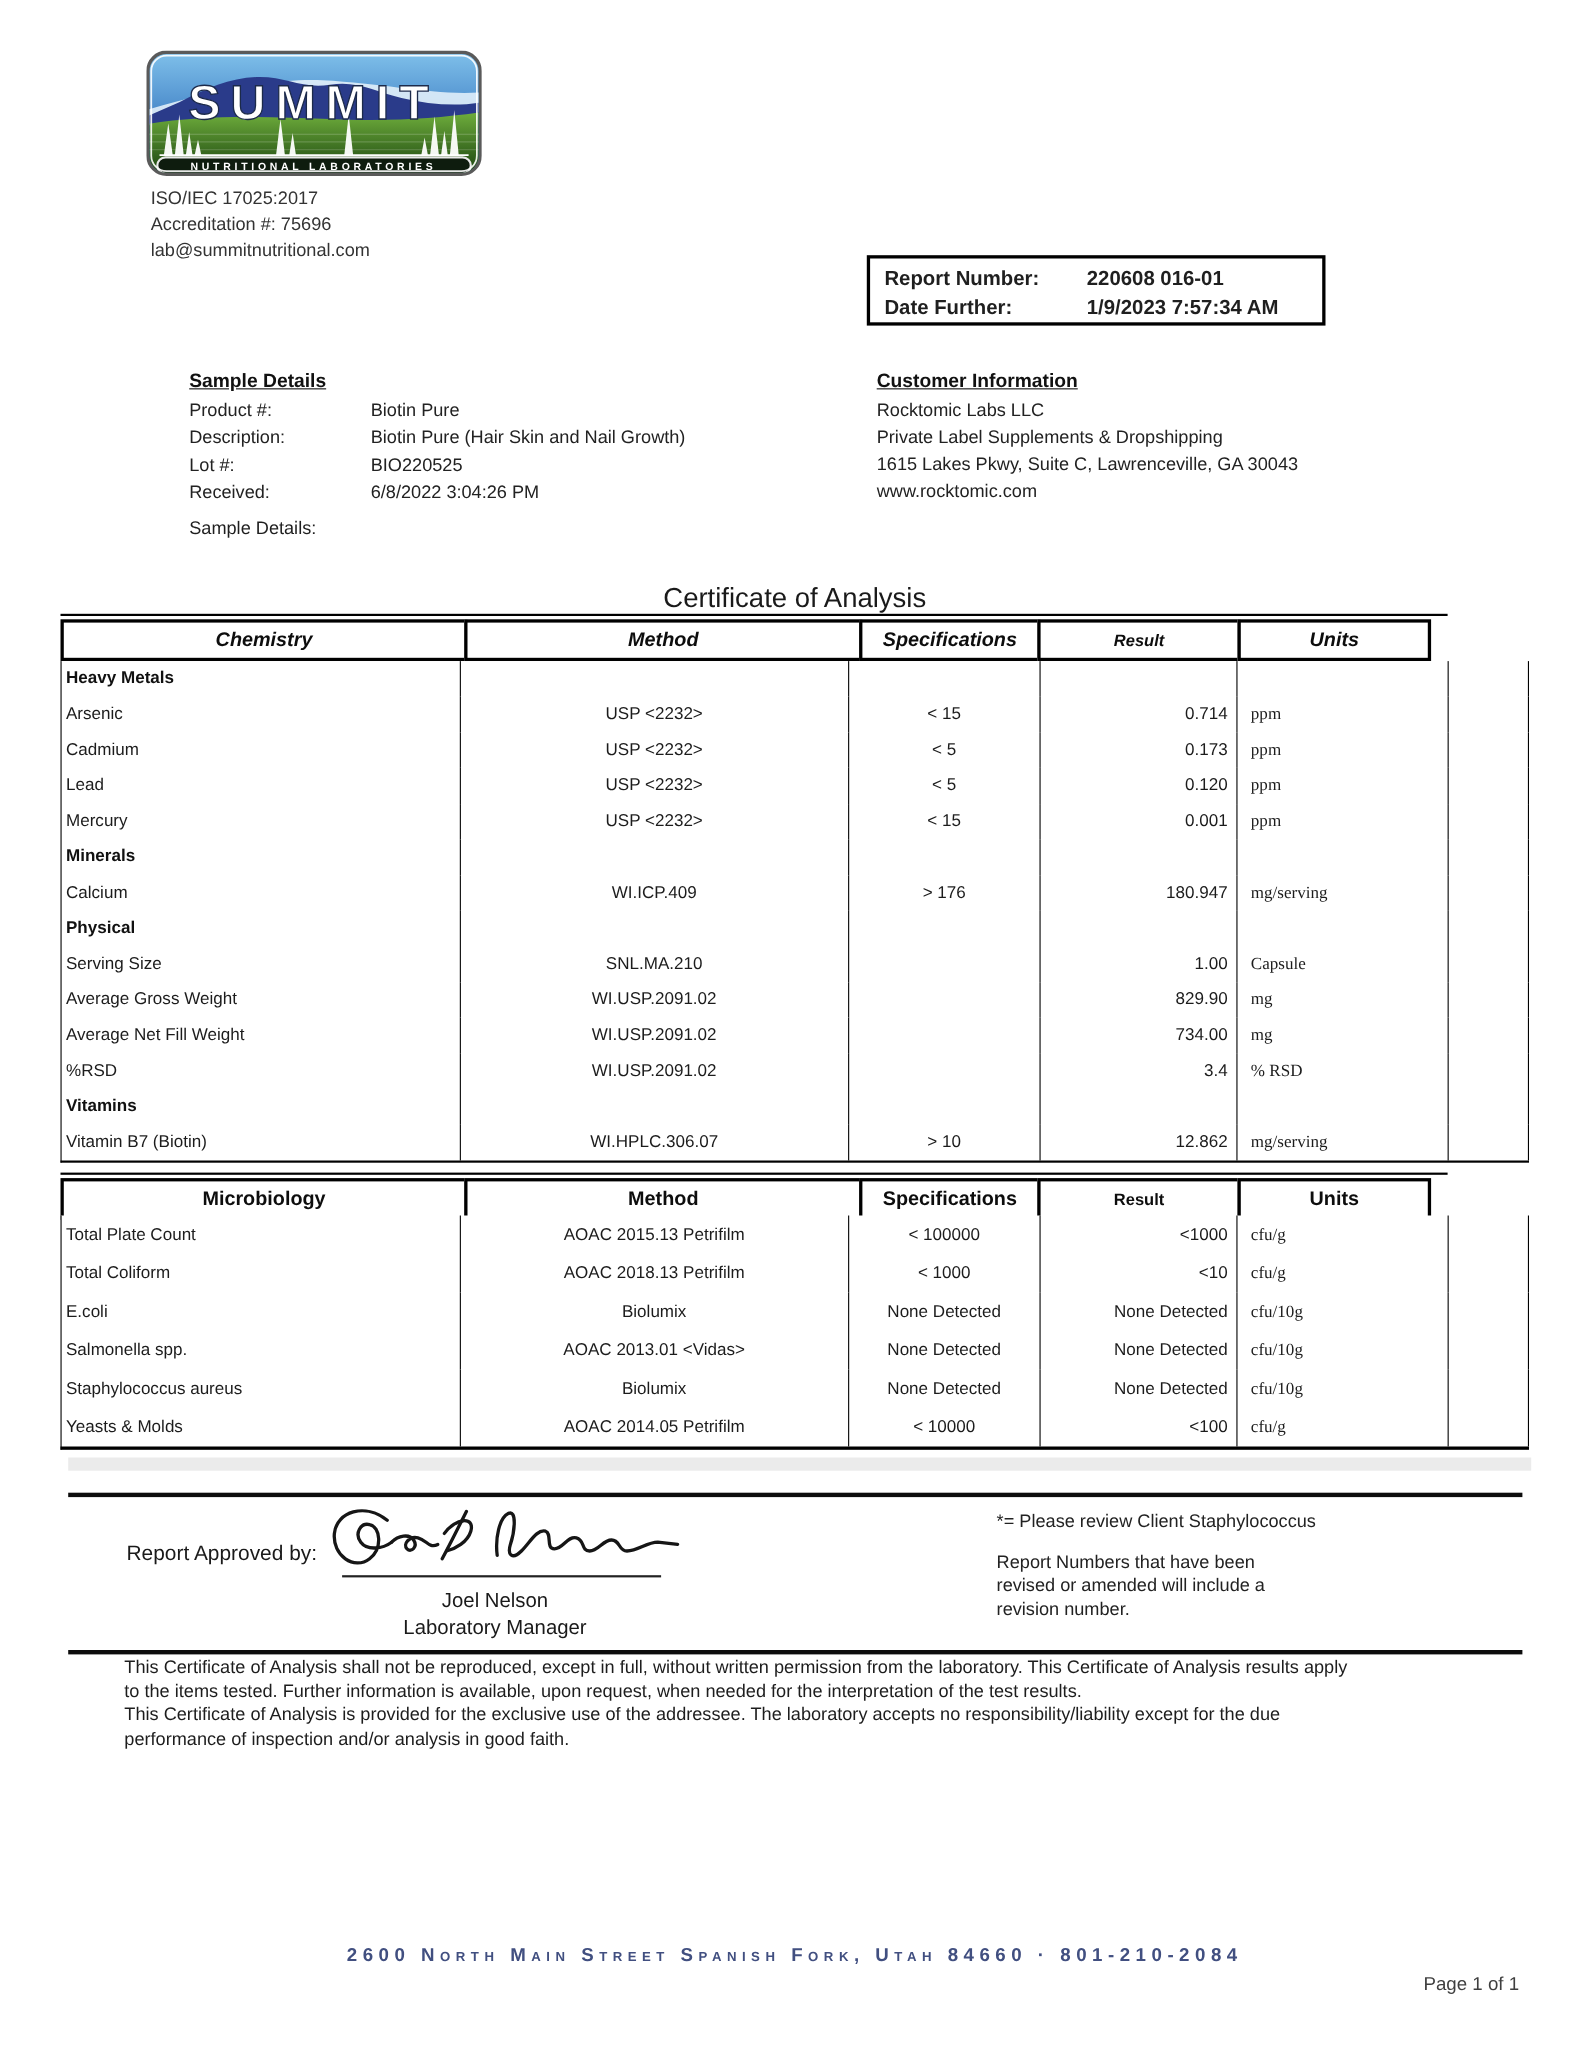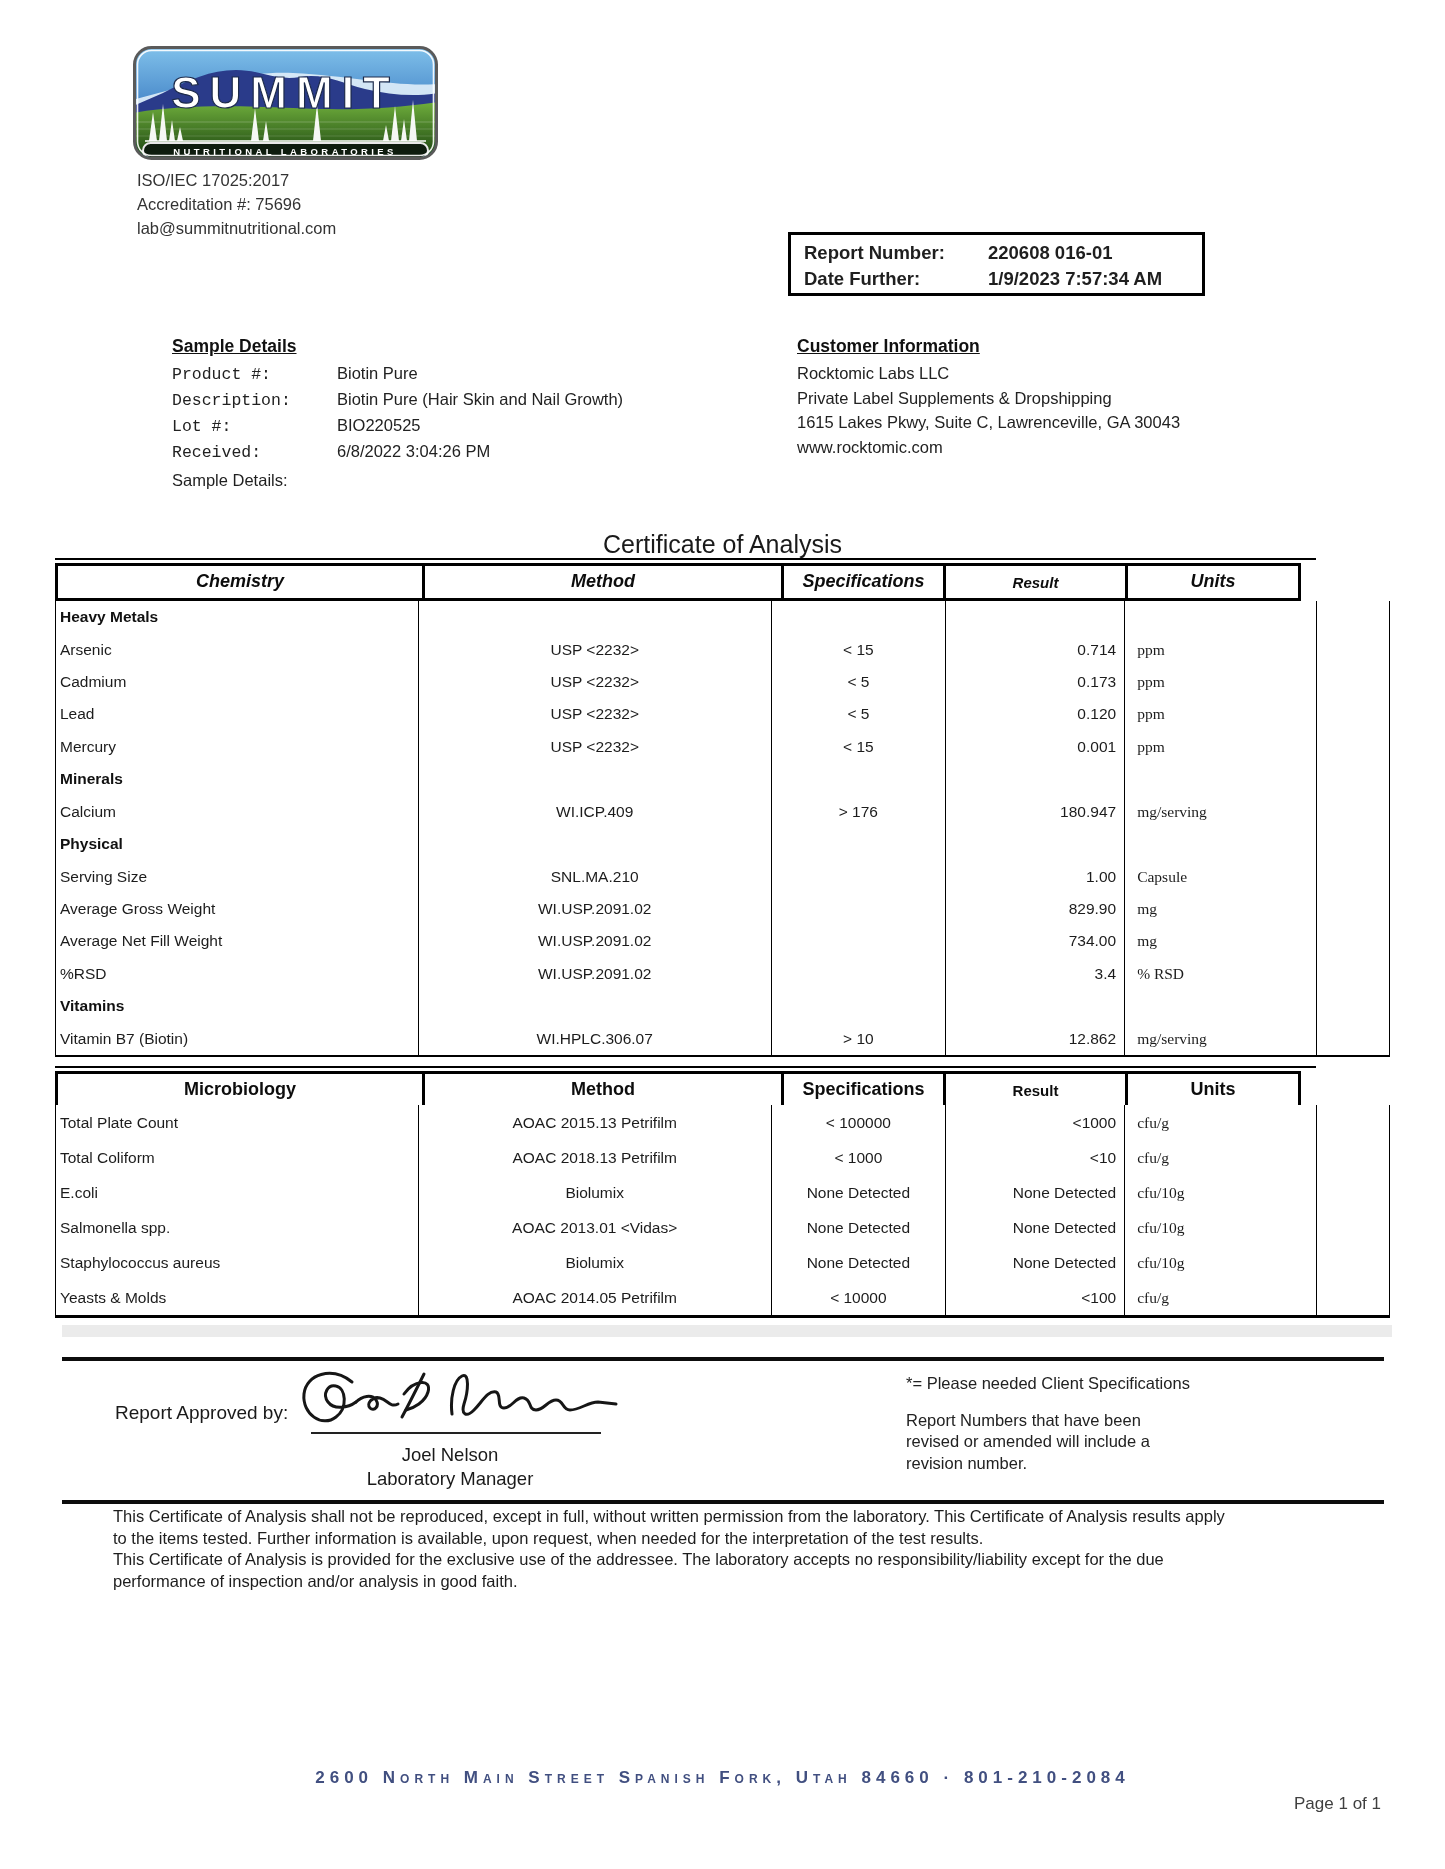--- a/index.html
+++ b/index.html
@@ -16,21 +16,21 @@
   .report-box {
     left:788px; top:232px; width:417px; height:64px; box-sizing:border-box;
     border:3px solid #000; padding:5px 0 0 13px; background:#fff;
   }
   .report-box .row { line-height:26px; font-size:18.5px; font-weight:bold; white-space:nowrap; }
   .report-box .lbl { display:inline-block; width:184px; }
 
   
   .sec-head { font-size:17.5px; font-weight:bold; text-decoration:underline; color:#111; }
   .fields { left:172px; top:361px; font-size:16.5px; line-height:25px; color:#222; }
-  .fields .lbl { display:inline-block; width:165px;font-family:Liberation Mono, monospace; }
+  .fields .lbl { display:inline-block; width:165px; }
   .cust-lines { left:797px; top:361px; font-size:16.5px; line-height:24.5px; color:#222; }
 
   
   .coa-title { left:0; top:530px; width:1445px; text-align:center; font-size:25px; color:#1a1a1a; }
 
   
   .hline { background:#000; height:1.5px; }
   .thead { display:flex; }
   .th {
     box-sizing:border-box; border:3px solid #000; background:#fff;
@@ -360,21 +360,21 @@
       <path d="M64 38 C70 32 80 30 84 36 C88 42 82 48 78 44 C74 40 80 32 88 34 C96 36 98 44 106 40"></path>
       <path d="M132 10 C124 26 116 42 110 53"></path>
       <path d="M112 30 C122 16 140 14 136 28 C133 38 122 44 114 46"></path>
       <path d="M160 50 C158 34 162 16 170 12 C178 8 176 28 172 40 C169 50 174 54 182 46 C190 38 196 26 204 28 C210 30 204 44 212 44 C220 44 224 32 232 34 C240 36 236 46 244 46 C252 46 256 36 264 36 C272 36 270 46 278 46 C288 46 296 38 306 38 L324 40"></path>
     </g>
   </svg>
   <div class="abs sig-line"></div>
   <div class="abs sig-name">Joel Nelson</div>
   <div class="abs sig-title">Laboratory Manager</div>
 
-  <div class="abs note1">*= Please needed Client Specifications</div>
+  <div class="abs note1">*= Please review Client Staphylococcus</div>
   <div class="abs note-lines">
     <div>Report Numbers that have been</div>
     <div>revised or amended will include a</div>
     <div>revision number.</div>
   </div>
 
   <div class="abs sep" style="top:1500px;"></div>
 
   <div class="abs disclaimer">
     <div>This Certificate of Analysis shall not be reproduced, except in full, without written permission from the laboratory. This Certificate of Analysis results apply</div>

